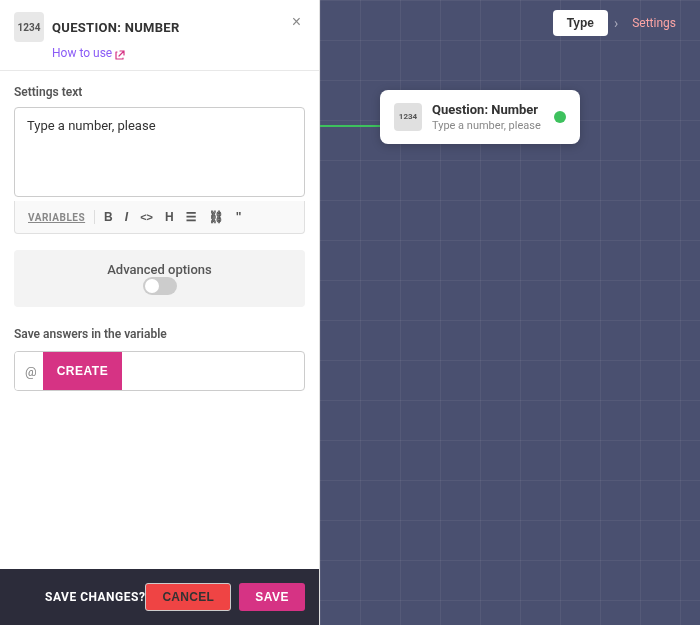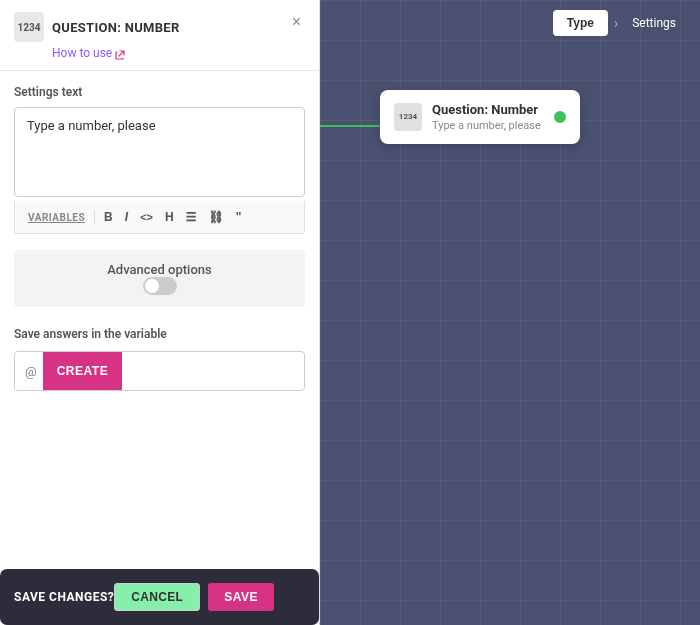--- a/index.html
+++ b/index.html
@@ -234,40 +234,39 @@
       font-weight: 700;
       cursor: pointer;
       letter-spacing: 0.5px;
     }
 
     
     .panel-footer {
       background: #2c2c3a;
       display: flex;
       align-items: center;
-      justify-content: flex-start;
+      justify-content: flex-end;
       padding: 12px 14px;
       height: 56px;
-      border-radius: 7px;
     }
 
     .save-changes-text {
       font-size: 12px;
       font-weight: 700;
       color: #fff;
       letter-spacing: 0.5px;
     }
 
     .footer-actions {
       display: flex;
       gap: 8px;
     }
 
     .cancel-btn {
-      background: #86efac;
+      background: #ef4444;
       color: #333;
       border: 1px solid #ccc;
       padding: 6px 16px;
       font-size: 12px;
       font-weight: 600;
       cursor: pointer;
       border-radius: 3px;
       letter-spacing: 0.3px;
     }
 
@@ -325,21 +324,21 @@
       cursor: pointer;
     }
 
     .breadcrumb-arrow {
       color: #aab;
       font-size: 14px;
     }
 
     .settings-link {
       font-size: 12px;
-      color: #ffffff;
+      color: #fca5a5;
       cursor: pointer;
       padding: 6px 8px;
     }
 
     
     .flow-area {
       position: absolute;
       top: 90px;
       left: 60px;
     }

